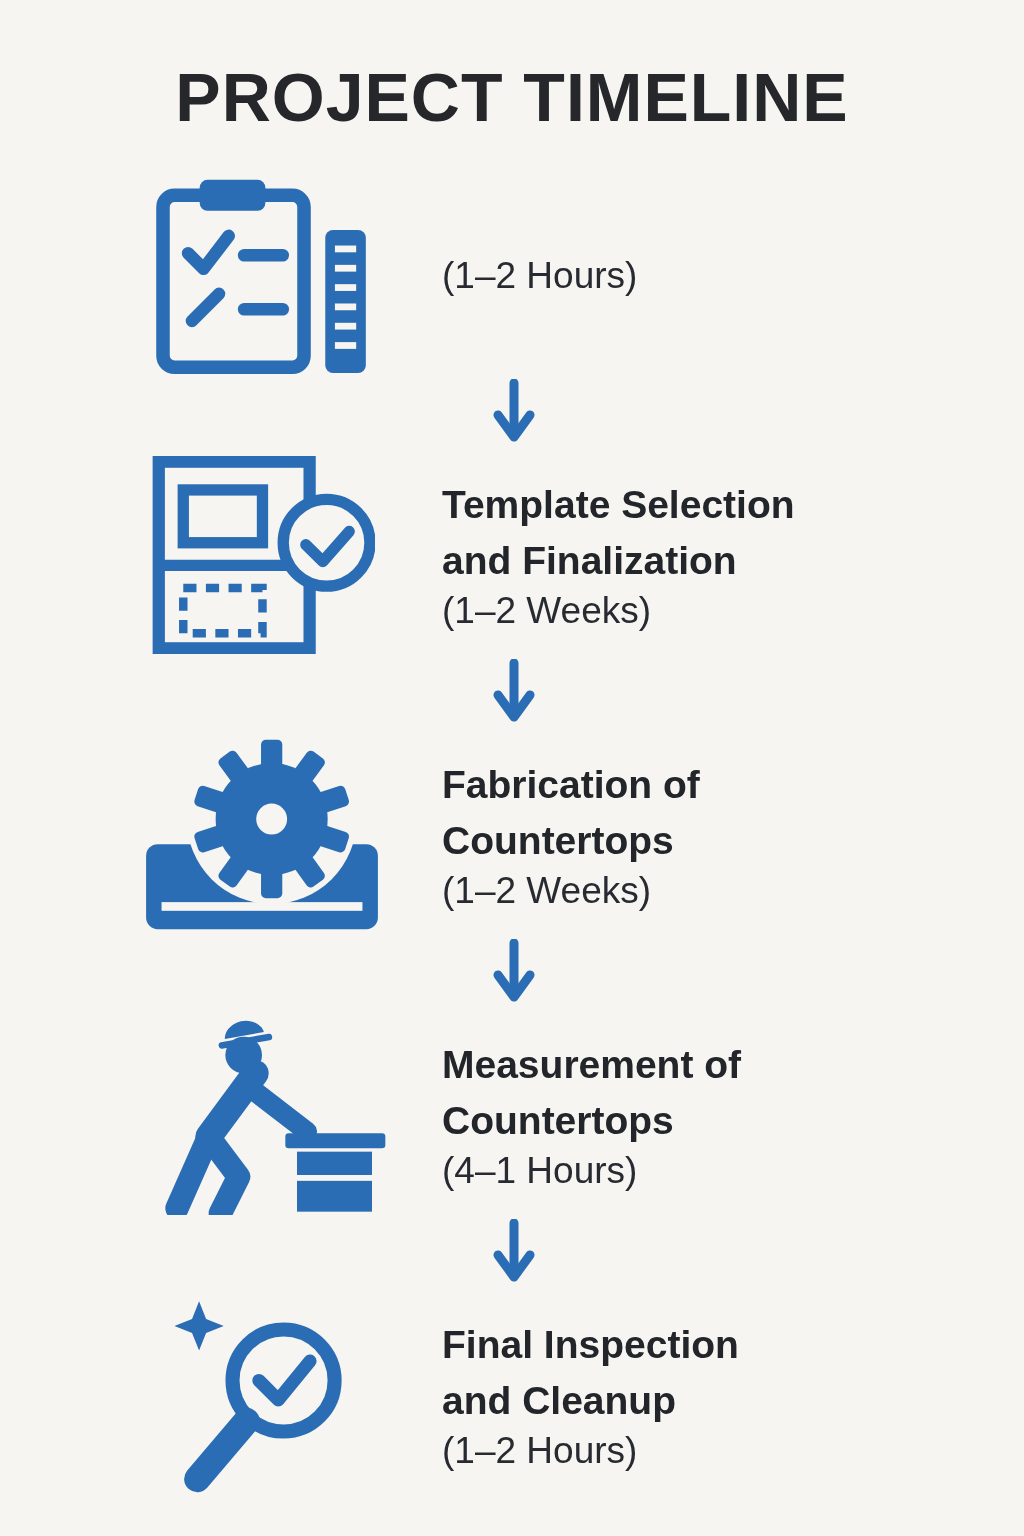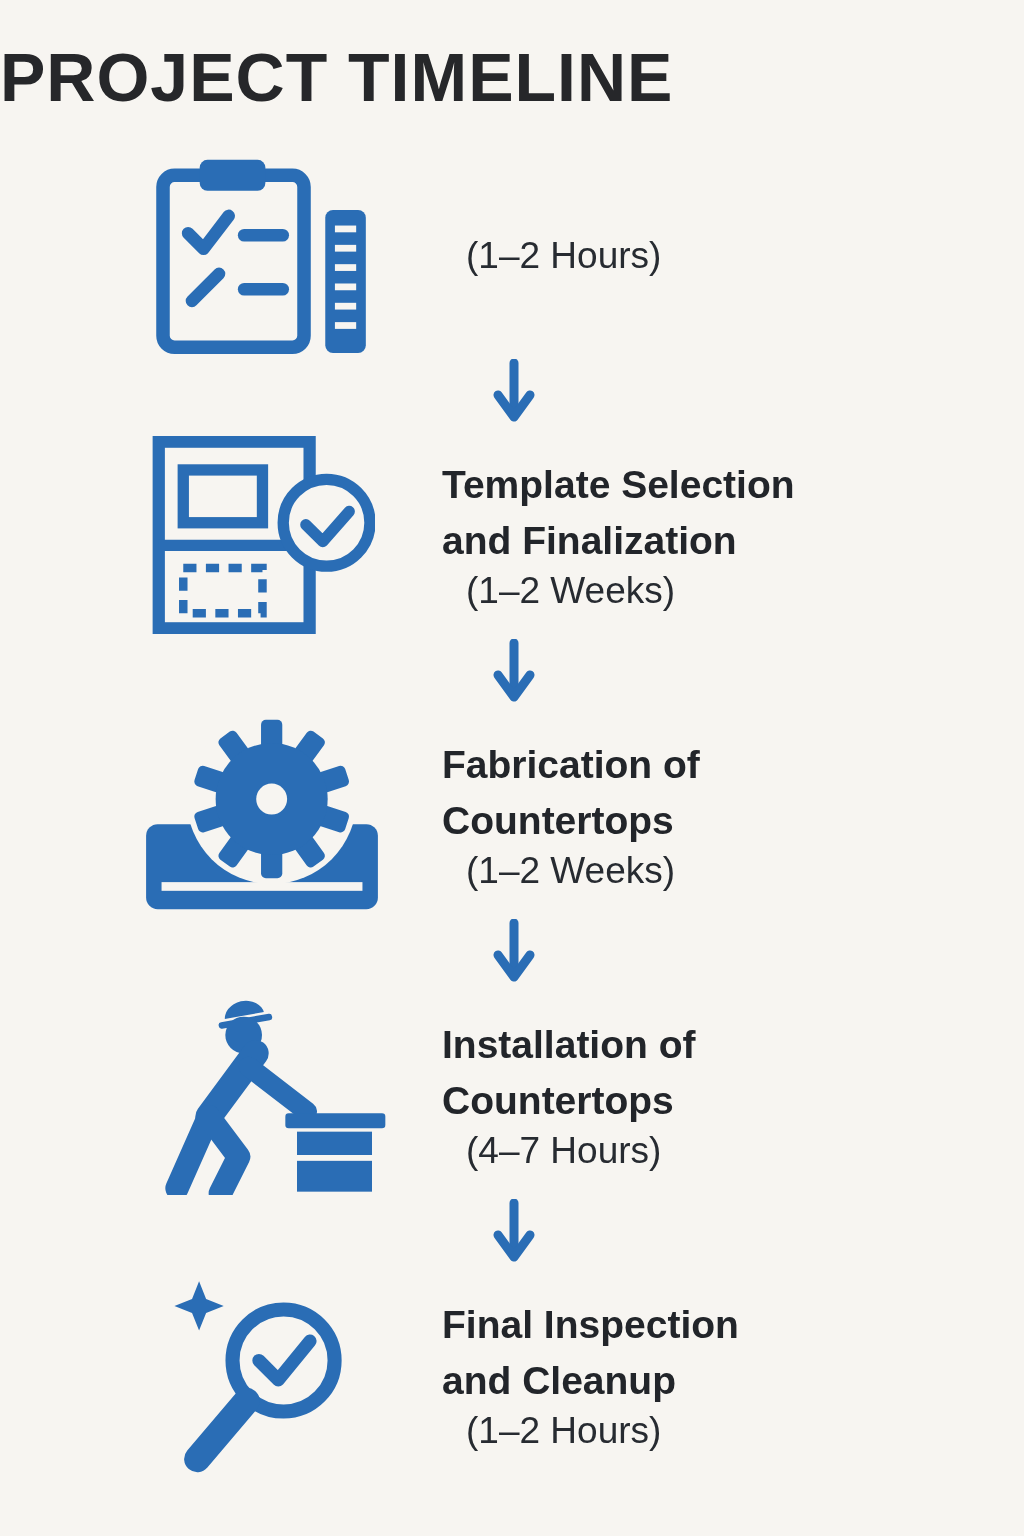--- a/index.html
+++ b/index.html
@@ -3,29 +3,29 @@
 <meta charset="utf-8">
 <style>
   * { margin:0; padding:0; box-sizing:border-box; }
   html,body { width:1024px; height:1536px; }
   body {
     overflow:hidden;
     background:#f7f5f1;
     font-family:"Liberation Sans","DejaVu Sans",sans-serif;
     color:#212429;
   }
-  .header { text-align:left; padding-top:40px; }
+  .header { text-align:center; padding-top:60px; }
   .title { font-size:68px; font-weight:bold; letter-spacing:1px; color:#26272a; line-height:1.1; }
   .subtitle { font-size:40px; font-weight:400; margin-top:16px; color:#1e2227; }
   .timeline { margin-top:40px; }
   .step { display:flex; align-items:center; min-height:200px; }
   .icon-box { width:260px; margin-left:132px; flex:none; display:flex; justify-content:center; align-items:center; }
   .step-text { margin-left:50px; width:470px; }
   .step-title { font-size:39px; font-weight:bold; line-height:1.42; color:#22252a; white-space:pre-line; }
-  .step-duration { font-size:37px; font-weight:400; margin-top:2px; color:#272b31;margin-left:24px; }
+  .step-duration { font-size:37px; font-weight:400; margin-top:2px; color:#272b31; }
   .arrow-row { height:80px; padding-left:492px; display:flex; align-items:center; }
   svg { display:block; }
 </style>
 </head>
 <body>
 
 <div class="page">
 
   <div class="header">
     <div class="title">PROJECT TIMELINE</div>
@@ -135,23 +135,23 @@
           <path d="M142 70 L86 146" fill="none" stroke="#2a6db5" stroke-width="32" stroke-linecap="round"></path>
           <path d="M134 86 L204 140" fill="none" stroke="#2a6db5" stroke-width="24" stroke-linecap="round"></path>
           <path d="M86 146 L48 232" fill="none" stroke="#2a6db5" stroke-width="28" stroke-linecap="round"></path>
           <path d="M86 146 L122 194 L100 238" fill="none" stroke="#2a6db5" stroke-width="28" stroke-linecap="round" stroke-linejoin="round"></path>
           <rect x="178" y="142" width="120" height="18" rx="4" fill="#2a6db5"></rect>
           <rect x="192" y="164" width="90" height="72" fill="#2a6db5"></rect>
           <rect x="192" y="192" width="90" height="7" fill="#f7f5f1"></rect>
         </svg>
       </div>
       <div class="step-text">
-        <div class="step-title">Installation of
+        <div class="step-title">Measurement of
 Countertops</div>
-        <div class="step-duration">(4–7 Hours)</div>
+        <div class="step-duration">(4–1 Hours)</div>
       </div>
     </div>
 
     <div class="arrow-row">
       <svg width="44" height="72" viewBox="0 0 44 72">
         <line x1="22" y1="4" x2="22" y2="52" stroke="#2a6db5" stroke-width="9" stroke-linecap="round"></line>
         <path d="M6 36 L22 58 L38 36" fill="none" stroke="#2a6db5" stroke-width="9" stroke-linecap="round" stroke-linejoin="round"></path>
       </svg>
     </div>
 

